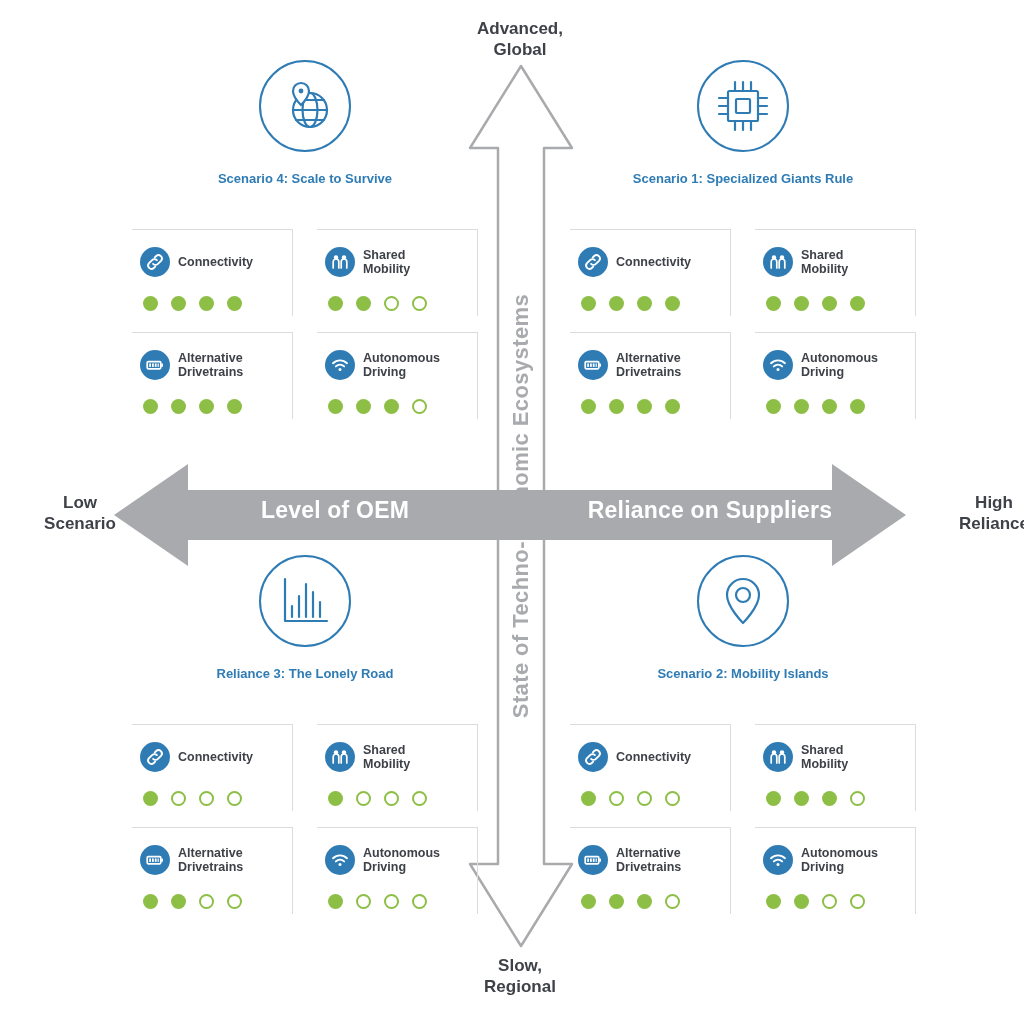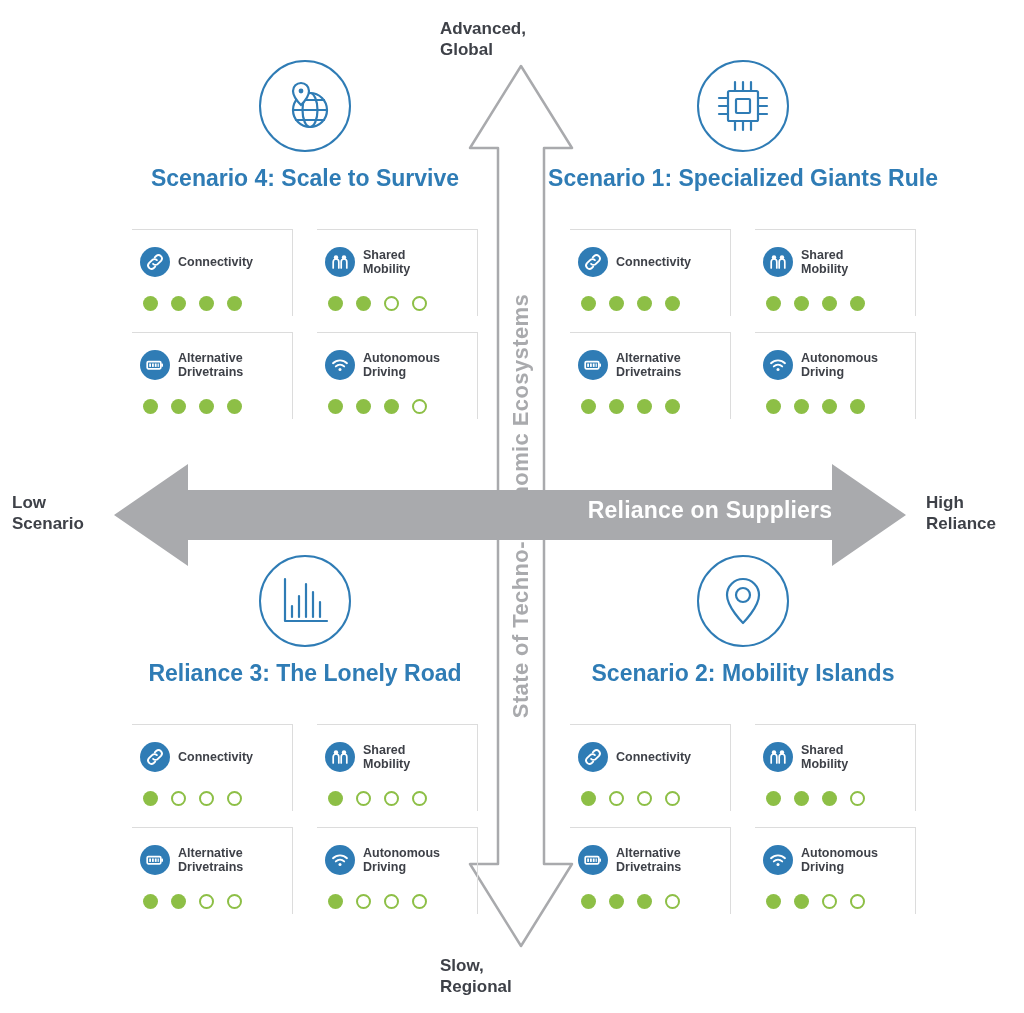--- a/index.html
+++ b/index.html
@@ -19,21 +19,21 @@
     overflow: hidden;
   }
 
   
   .axis-end-label {
     position: absolute;
     color: #3e4148;
     font-weight: bold;
     font-size: 17px;
     line-height: 21px;
-    text-align: left;
+    text-align: center;
     white-space: pre-line;
   }
   #label-top    { left: 440px; top: 18px;  width: 160px; }
   #label-bottom { left: 440px; top: 955px; width: 160px; }
   #label-left   { left: 12px;  top: 492px; width: 136px; }
   #label-right  { left: 926px; top: 492px; width: 136px; }
 
   
   #v-arrow {
     position: absolute;
@@ -98,21 +98,21 @@
     display: flex;
     align-items: center;
     justify-content: center;
     box-sizing: border-box;
   }
   .scenario-title {
     margin-top: 14px;
     text-align: center;
     color: #2f7cb5;
     font-weight: bold;
-    font-size: 23px;
+    font-size: 13px;
     line-height: 25px;
   }
 
   .factor-grid {
     margin-top: 38px;
     display: grid;
     grid-template-columns: 161px 161px;
     column-gap: 24px;
     row-gap: 16px;
     justify-content: center;
@@ -183,20 +183,21 @@
       <path d="M55 4 L106 86 L78 86 L78 802 L106 802 L55 884 L4 802 L32 802 L32 86 L4 86 Z" fill="#ffffff" stroke="#a9aaad" stroke-width="2.5" stroke-linejoin="round"></path>
     </svg>
     <div id="v-axis-title">State of Techno-Economic Ecosystems</div>
   </div>
 
   <div id="h-arrow">
     <svg width="800" height="110" viewBox="0 0 800 110">
       <path d="M4 55 L78 4 L78 30 L722 30 L722 4 L796 55 L722 106 L722 80 L78 80 L78 106 Z" fill="#a9aaad"></path>
     </svg>
   </div>
+  <div class="h-arrow-text" id="h-text-left">Level of OEM</div>
   <div class="h-arrow-text" id="h-text-right">Reliance on Suppliers</div>
 
   <div class="quadrant" id="quad-s4">
       <div class="scenario-badge">
         <svg width="58" height="58" viewBox="0 0 58 58">
           <circle cx="34" cy="33" r="17" fill="none" stroke="#2f7cb5" stroke-width="2.2" stroke-linecap="round" stroke-linejoin="round"></circle>
           <ellipse cx="34" cy="33" rx="7.5" ry="17" fill="none" stroke="#2f7cb5" stroke-width="2.2" stroke-linecap="round" stroke-linejoin="round"></ellipse>
           <line x1="17" y1="33" x2="51" y2="33" fill="none" stroke="#2f7cb5" stroke-width="2.2" stroke-linecap="round" stroke-linejoin="round"></line>
           <line x1="20" y1="23" x2="48" y2="23" fill="none" stroke="#2f7cb5" stroke-width="2.2" stroke-linecap="round" stroke-linejoin="round"></line>
           <line x1="20" y1="43" x2="48" y2="43" fill="none" stroke="#2f7cb5" stroke-width="2.2" stroke-linecap="round" stroke-linejoin="round"></line>

